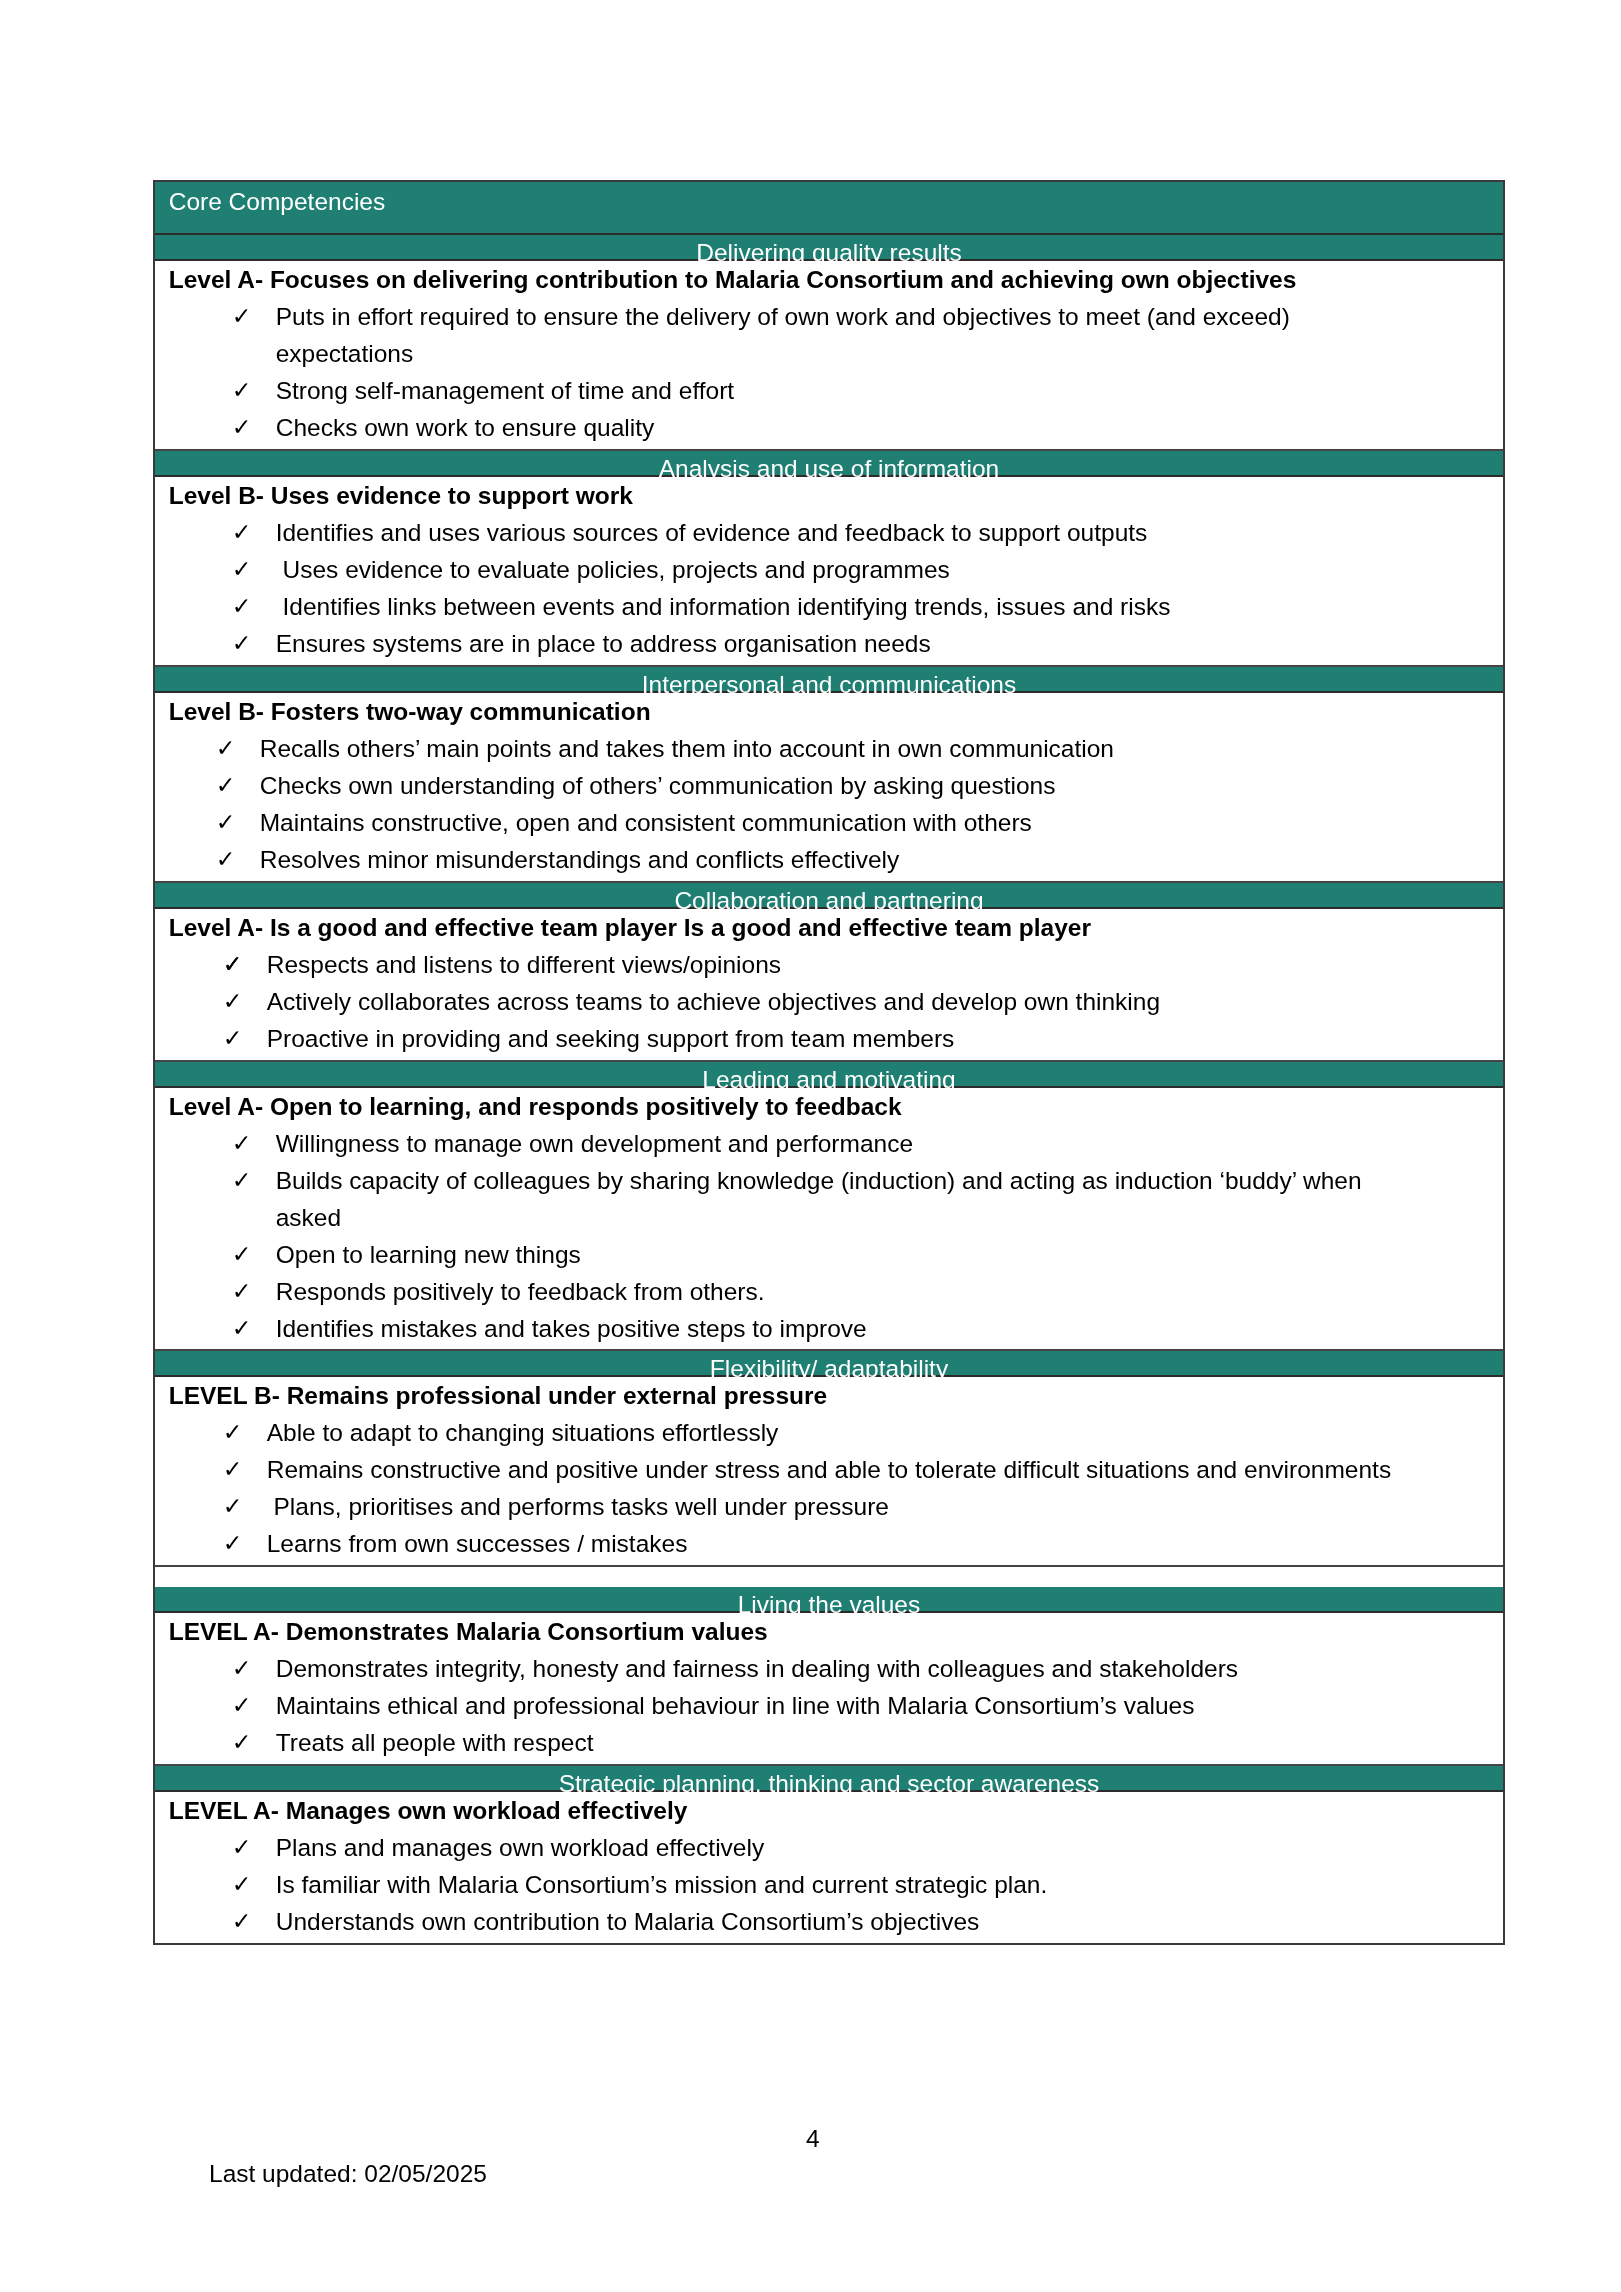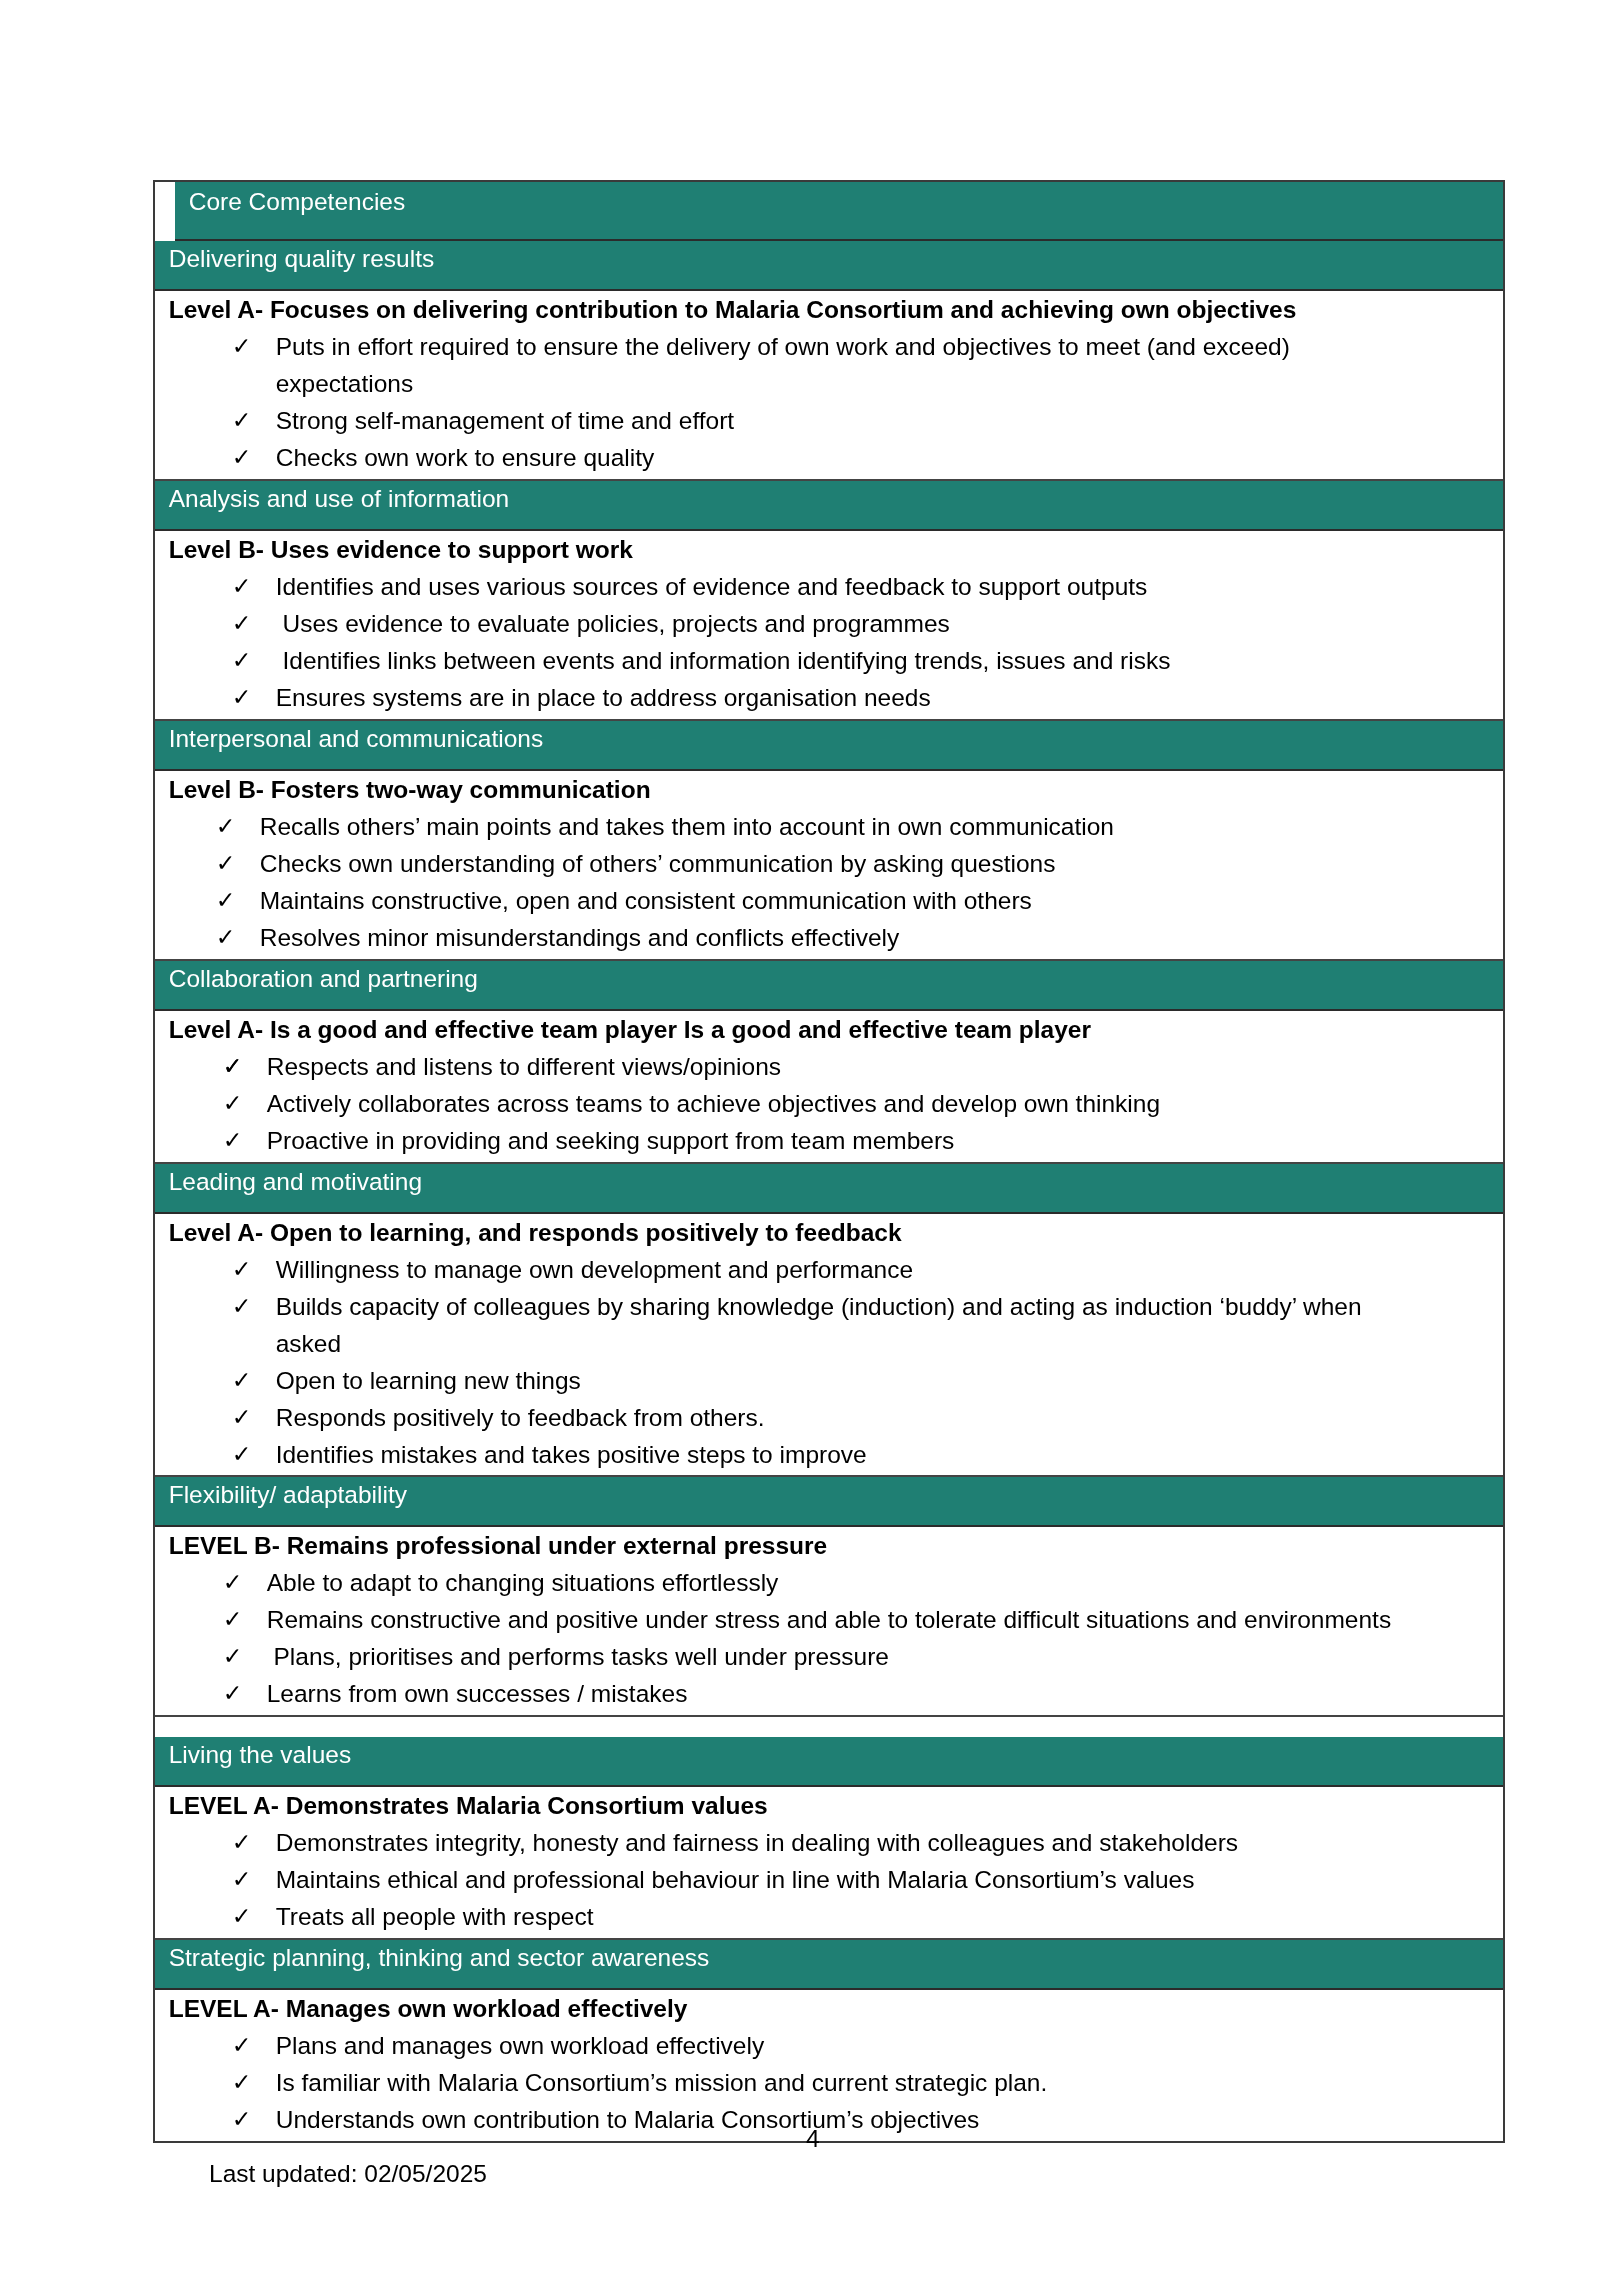--- a/index.html
+++ b/index.html
@@ -2,22 +2,22 @@
 <html><head>
 <meta charset="utf-8">
 <style>
   html, body { margin: 0; padding: 0; background: #ffffff; }
   body { width: 1621px; height: 2293px; position: relative; overflow: hidden;
          font-family: "Liberation Sans", sans-serif; color: #000; }
   .table { position: absolute; left: 153px; top: 180px; width: 1352px;
            border: 2px solid #3a3a3a; box-sizing: border-box; }
   .hdr { background: #1F7F73; color: #fff; font-size: 24.5px; padding: 0 13.7px;
          border-bottom: 2px solid #2b2b2b; box-sizing: border-box; }
-  .hdr.core { height: 59px; padding-top: 5.9px; margin-left: 20px; }
-  .hdr.sec { height: 50px; line-height: 36px; }
+  .hdr.core { height: 53px; padding-top: 5.9px; }
+  .hdr.sec { height: 26px; line-height: 36px; text-align: center; }
   .body { padding: 0 13.7px 2.9px 13.7px; border-bottom: 2px solid #444; }
   .body.last { border-bottom: none; }
   .level { font-weight: bold; font-size: 24.5px; line-height: 37px; height: 37px; white-space: nowrap; }
   ul { list-style: none; margin: 0; padding: 0; }
   li { position: relative; font-size: 24.5px; line-height: 37px; padding-left: 107px; padding-right: 59px; }
   li.i2 { padding-left: 91px; }
   li.i3 { padding-left: 98px; }
   .chk { position: absolute; left: 63px; top: 0; font-size: 23.5px; font-family: "DejaVu Sans", sans-serif; }
   li.i2 .chk { left: 47px; }
   li.i3 .chk { left: 54px; }

